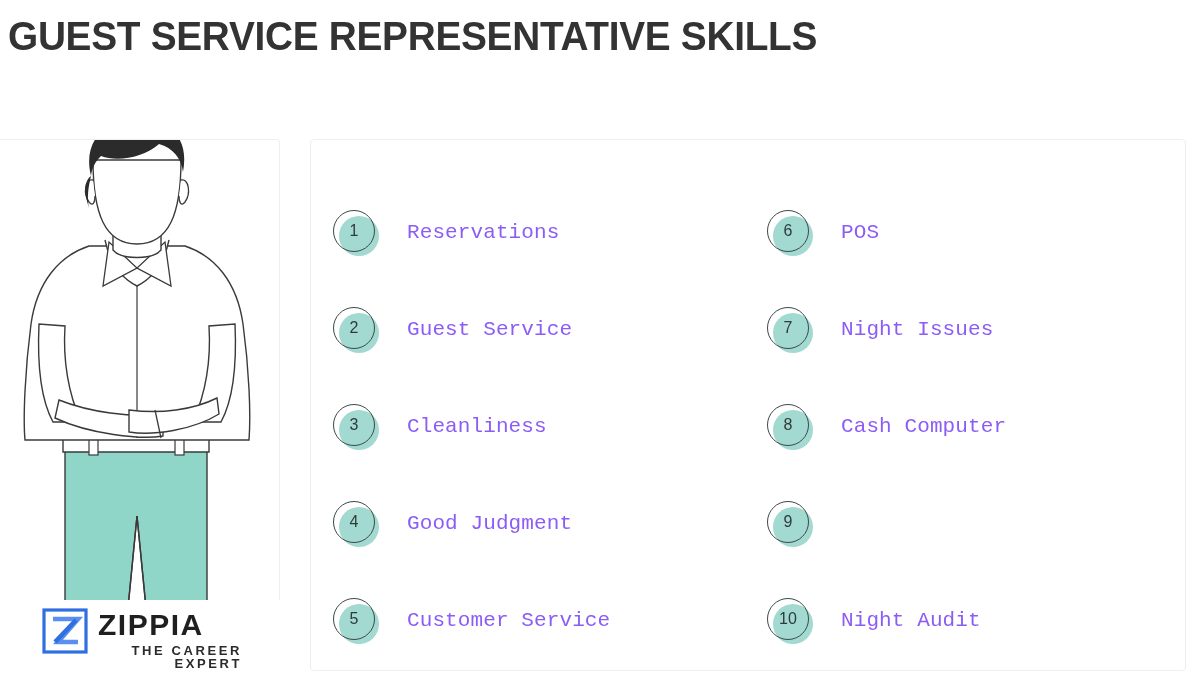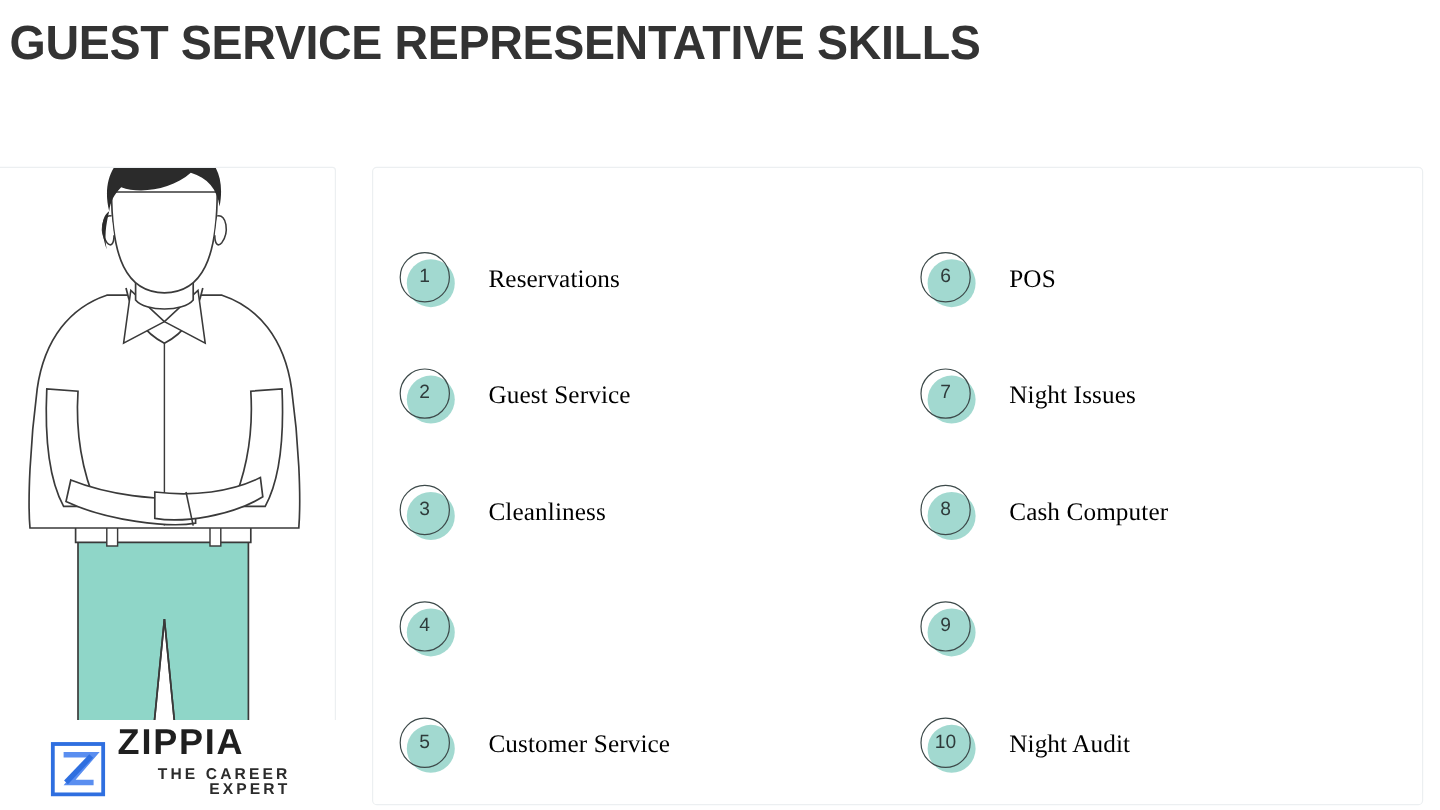--- a/index.html
+++ b/index.html
@@ -53,21 +53,21 @@
   }
 
   
   #zippia-logo {
     position: absolute;
     left: 42px;
     top: 608px;
     width: 200px;
     height: 56px;
     display: flex;
-    align-items: flex-end;
+    align-items: flex-start;
     gap: 10px;
     z-index: 5;
   }
   #zippia-mark { flex: 0 0 auto; }
   #zippia-wordmark-wrap {
     display: flex;
     flex-direction: column;
     justify-content: center;
     margin-top: 2px;
   }
@@ -162,23 +162,23 @@
     display: flex;
     align-items: center;
     justify-content: center;
     font-family: "Liberation Sans", sans-serif;
     font-size: 16px;
     color: #2f3b3b;
     letter-spacing: 0.2px;
   }
   .skill-label {
     margin-left: 28px;
-    font-family: Liberation Serif, serif;
+    font-family: Liberation Mono, monospace;
     font-size: 21px;
-    color: #000000;
+    color: #8b5cf6;
     white-space: nowrap;
     letter-spacing: 0.1px;
   }
 </style>
 </head>
 <body>
 
 <div id="page-title">GUEST SERVICE REPRESENTATIVE SKILLS</div>
 
 <div id="illustration-panel">
@@ -262,20 +262,21 @@
       </div>
       <div class="skill-label">Cleanliness</div>
     </div>
 
     <div class="skill-item">
       <div class="badge">
         <div class="badge-fill"></div>
         <div class="badge-ring"></div>
         <div class="badge-number">4</div>
       </div>
+      <div class="skill-label">Good Judgment</div>
     </div>
 
     <div class="skill-item">
       <div class="badge">
         <div class="badge-fill"></div>
         <div class="badge-ring"></div>
         <div class="badge-number">5</div>
       </div>
       <div class="skill-label">Customer Service</div>
     </div>

